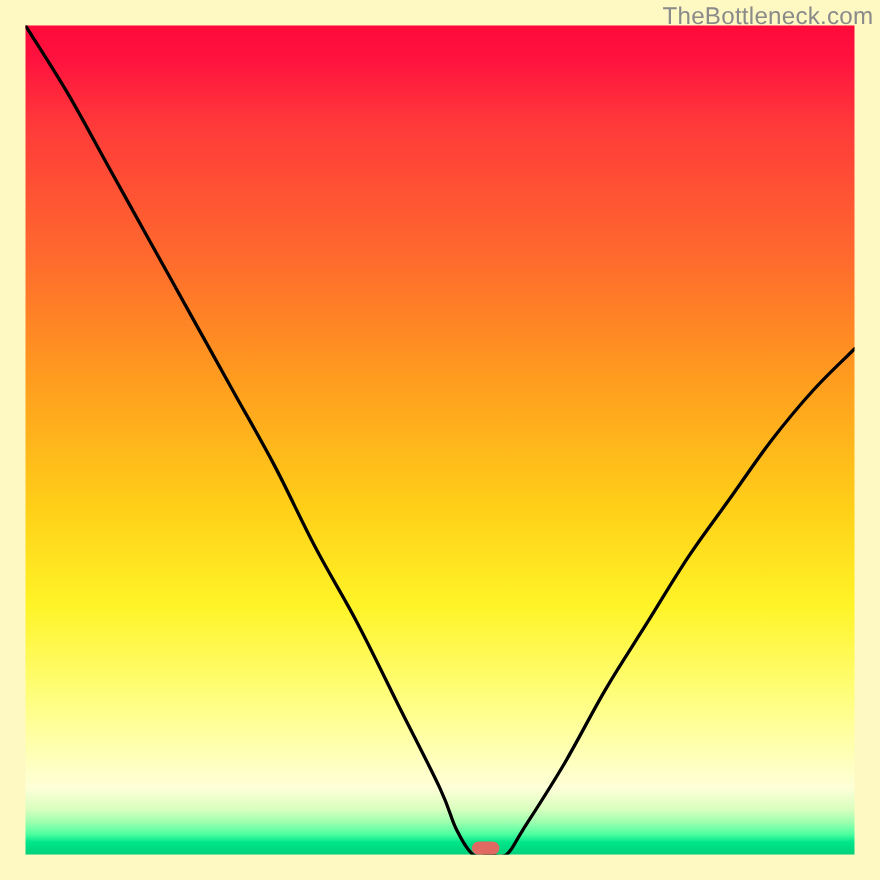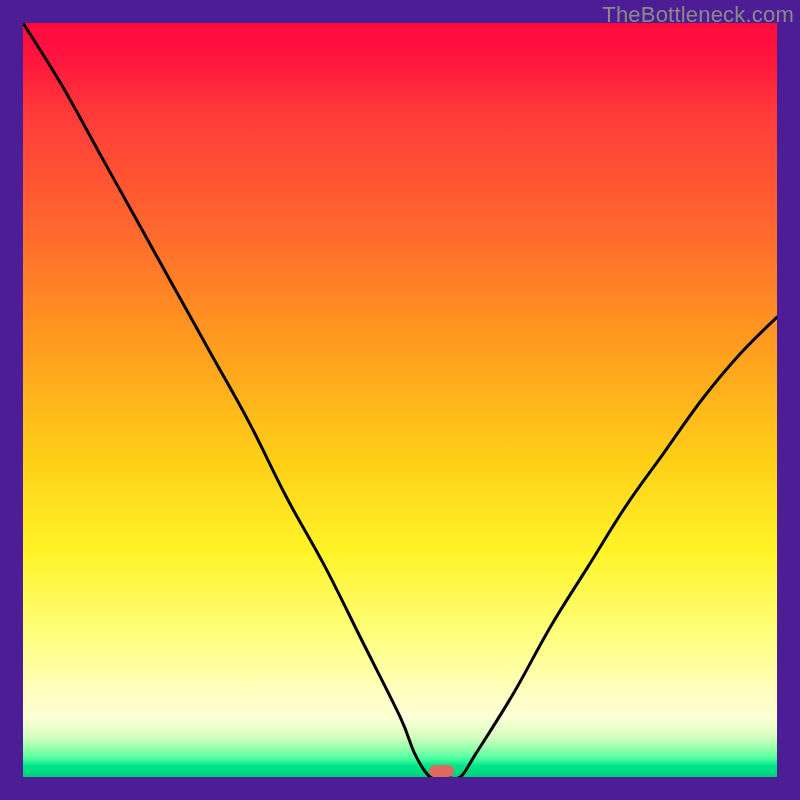--- a/index.html
+++ b/index.html
@@ -10,21 +10,21 @@
     background: #000;
     overflow: hidden;
     font-family: Arial, Helvetica, sans-serif;
   }
   .frame {
     position: absolute;
     left: 0;
     top: 0;
     width: 800px;
     height: 800px;
-    background: #4c1d95;
+    background: #fef9c3;
   }
   .plot-area {
     position: absolute;
     left: 23px;
     top: 23px;
     width: 754px;
     height: 754px;
     overflow: hidden;
   }
   .gradient {

